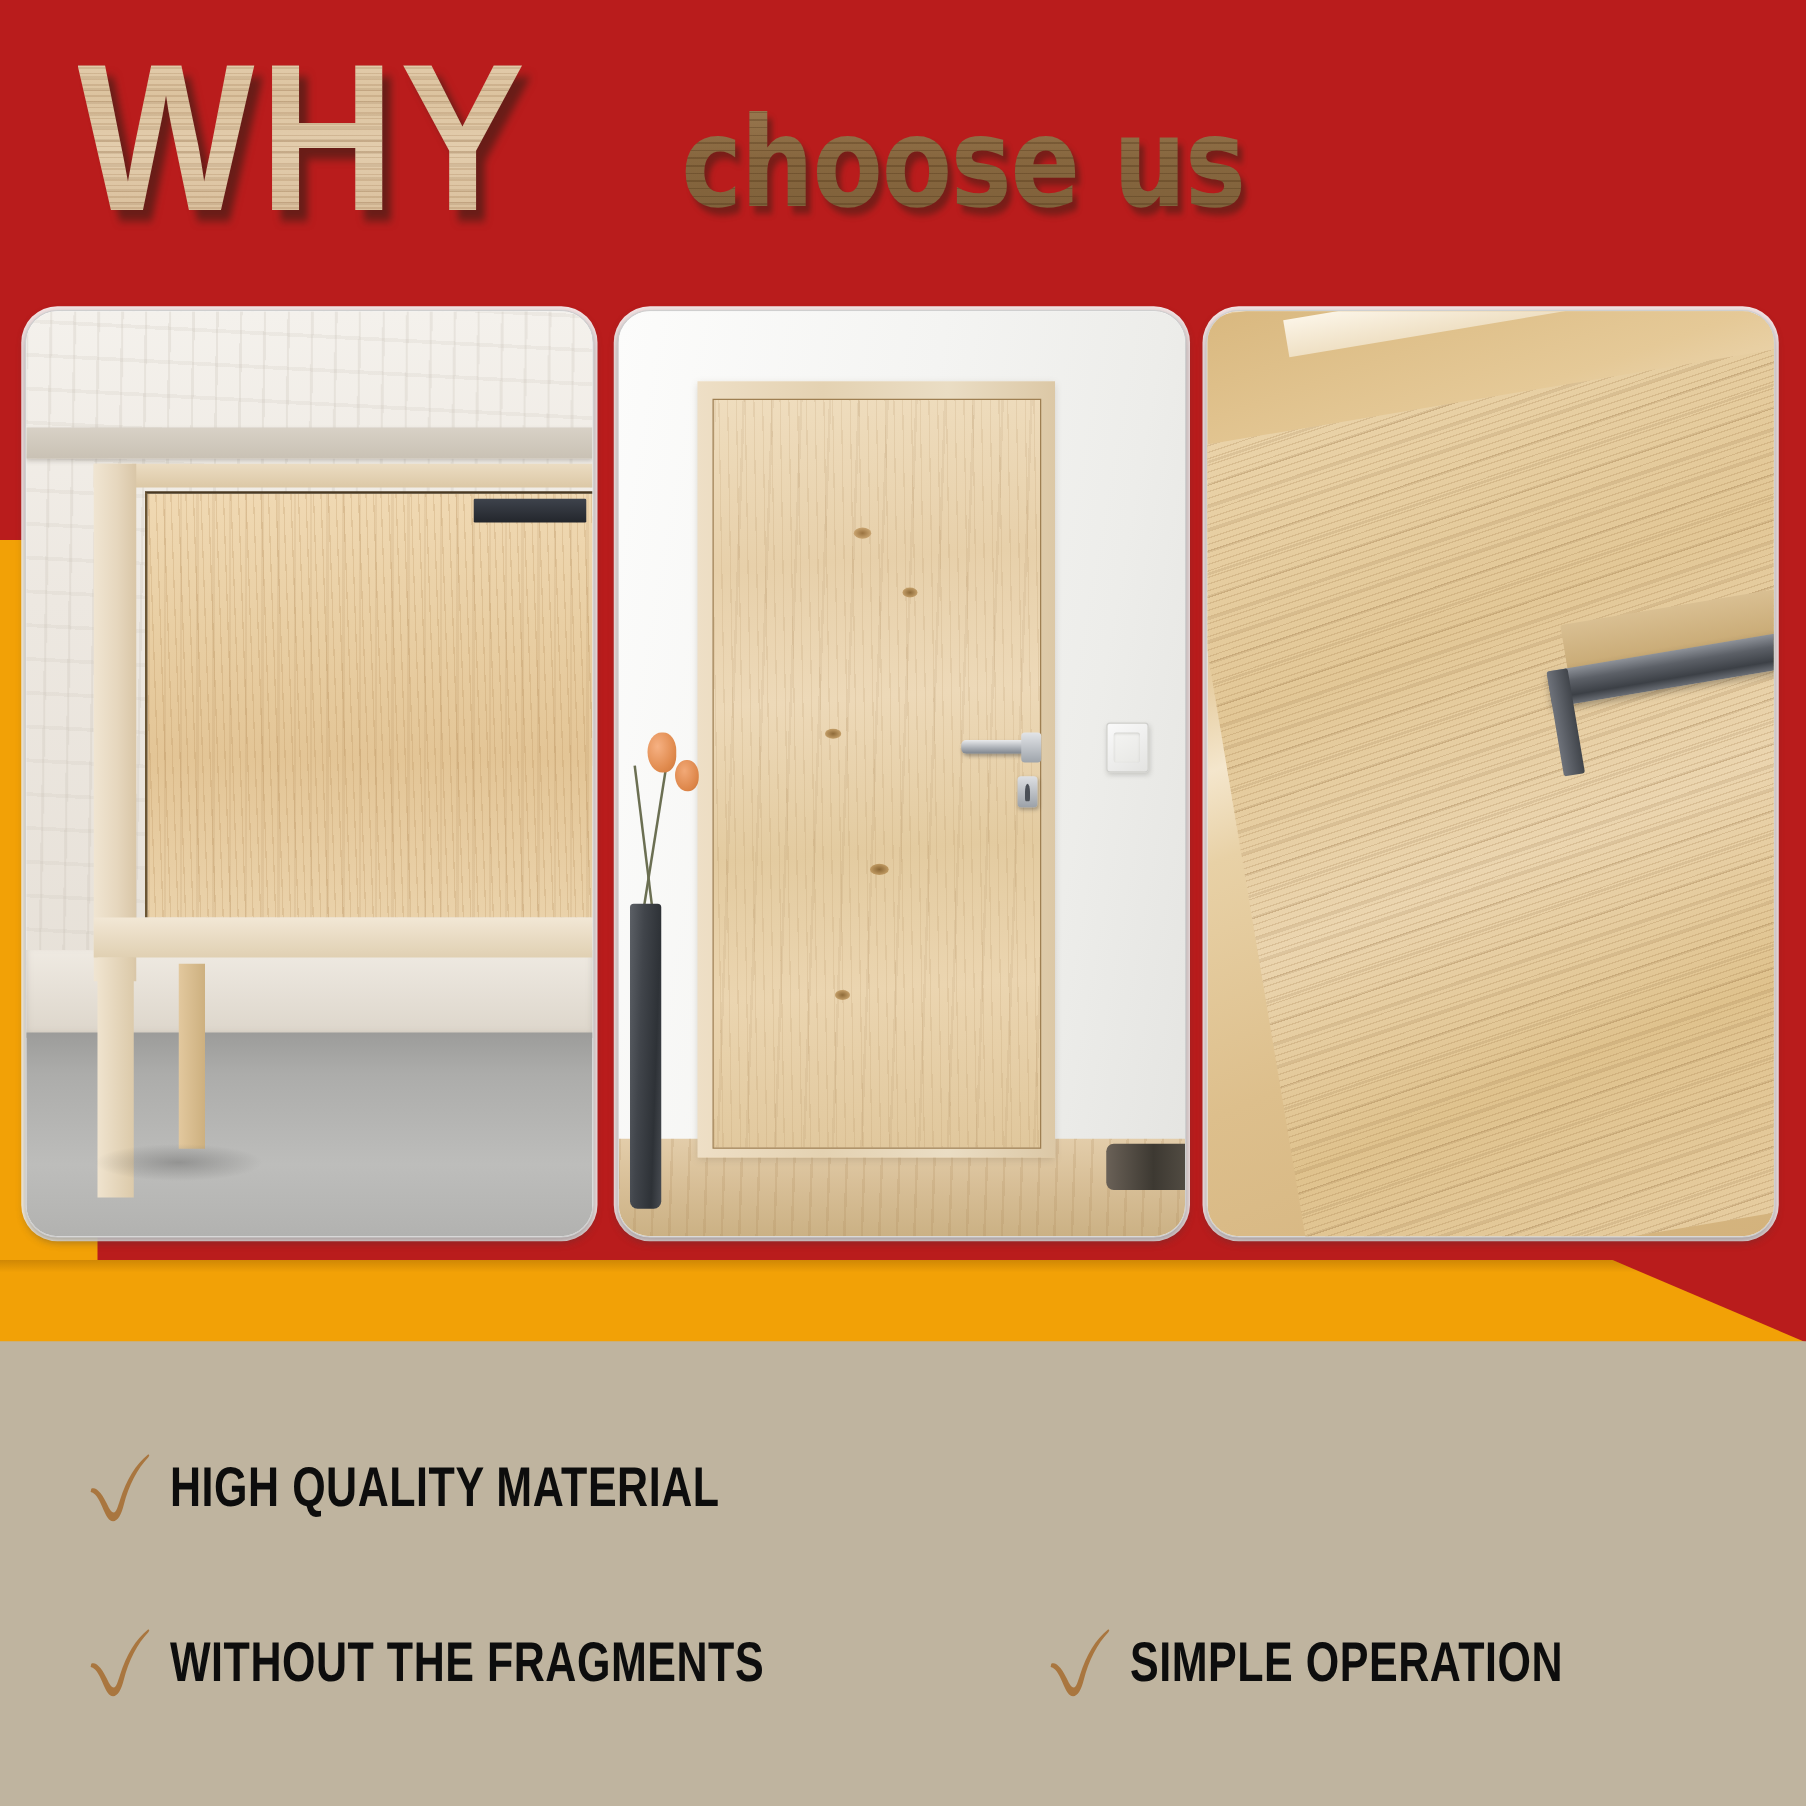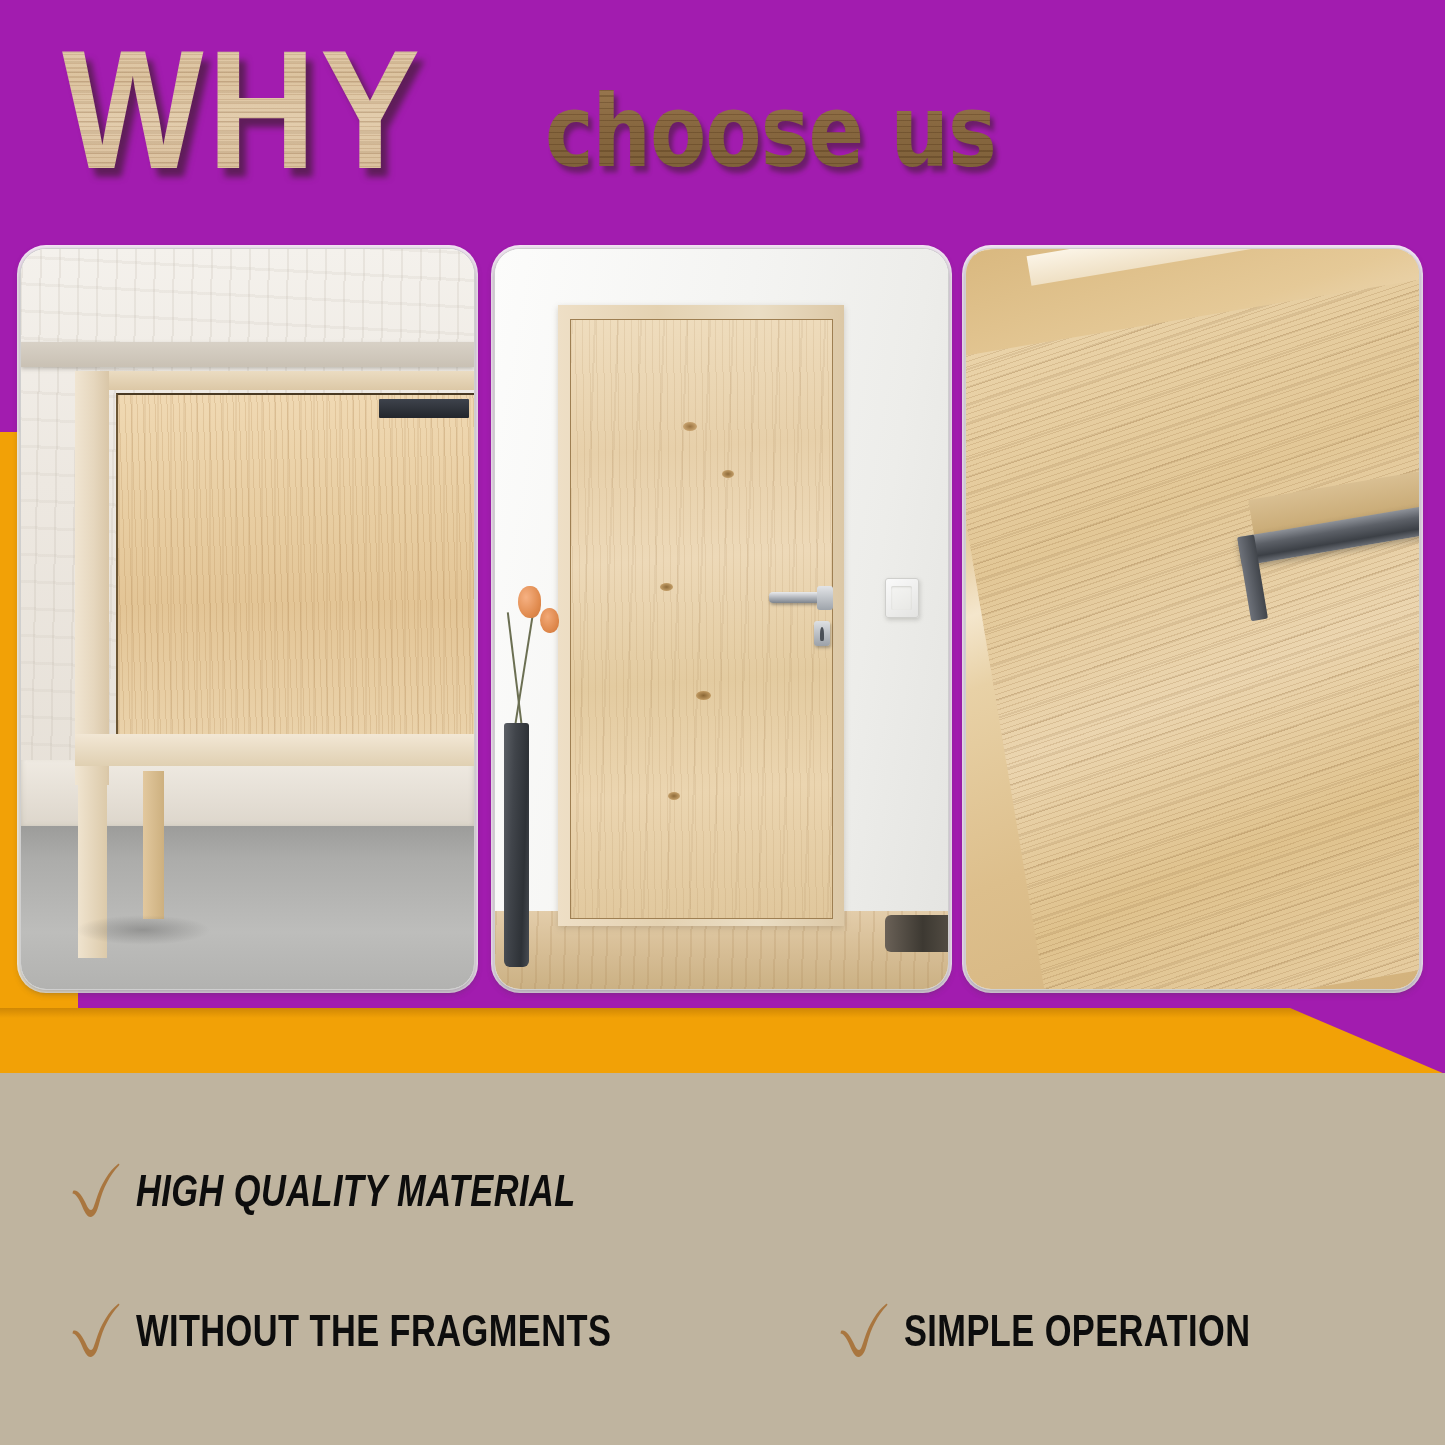--- a/index.html
+++ b/index.html
@@ -5,21 +5,21 @@
   * { margin:0; padding:0; box-sizing:border-box; }
   html,body { width:1445px; height:1445px; }
   body {
     font-family:"Liberation Sans", sans-serif;
     background:#ffffff;
     position:relative;
     overflow:hidden;
   }
 
   
-  .canvas { position:absolute; inset:0; background:#a21caf; }
+  .canvas { position:absolute; inset:0; background:#b91c1c; }
   .orange-band-left {
     position:absolute; left:0; top:432px; width:78px; height:645px;
     background:#F2A106; z-index:1;
   }
   .orange-band-bottom {
     position:absolute; left:0; top:1008px; width:1445px; height:66px;
     background:#F2A106; z-index:1;
     clip-path: polygon(0 0, 1290px 0, 1445px 66px, 0 66px);
   }
   .orange-band-bottom::after{
@@ -217,21 +217,21 @@
   .p3-handle-leg { position:absolute; left:0; top:38%; width:8%; height:76%;
     background:linear-gradient(90deg,#6E727A,#41454B);
     border-radius:2px; }
   .p3-handle-inner { position:absolute; left:8%; top:6%; width:84%; height:36%;
     background:linear-gradient(180deg,#D9BF92,#C7A872);
     border-radius:2px; }
 
   
   .features { position:absolute; left:0; top:1073px; width:1445px; height:372px; z-index:4; }
   .feature { position:absolute; display:flex; align-items:center; gap:14px; }
-  #feature-0 { left:70px;  top:88px;font-style:italic;  }
+  #feature-0 { left:70px;  top:88px;  }
   #feature-1 { left:838px; top:88px;  }
   #feature-2 { left:70px;  top:228px; }
   #feature-3 { left:838px; top:228px; }
 
   .check { width:52px; height:58px; flex:none; position:relative; }
   .check svg { width:100%; height:100%; display:block; }
 
   .feature-label {
     font-family:"Liberation Sans", sans-serif;
     font-weight:bold;

